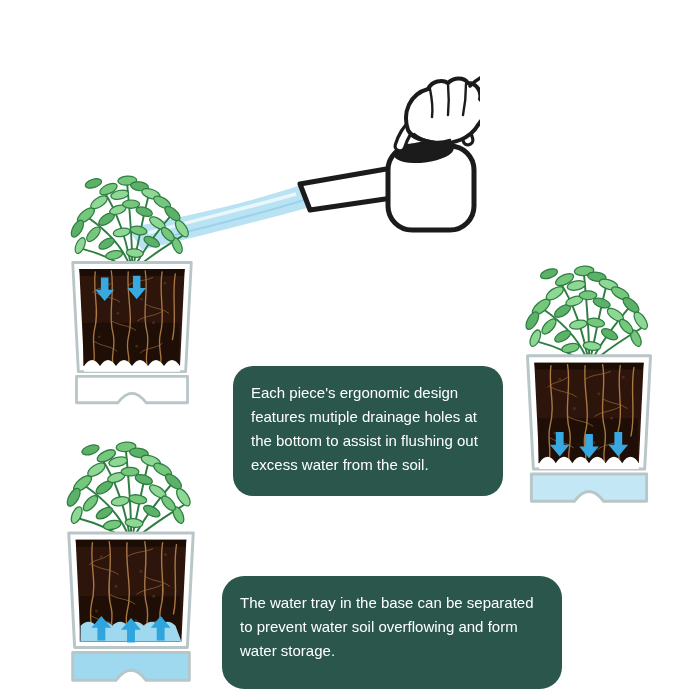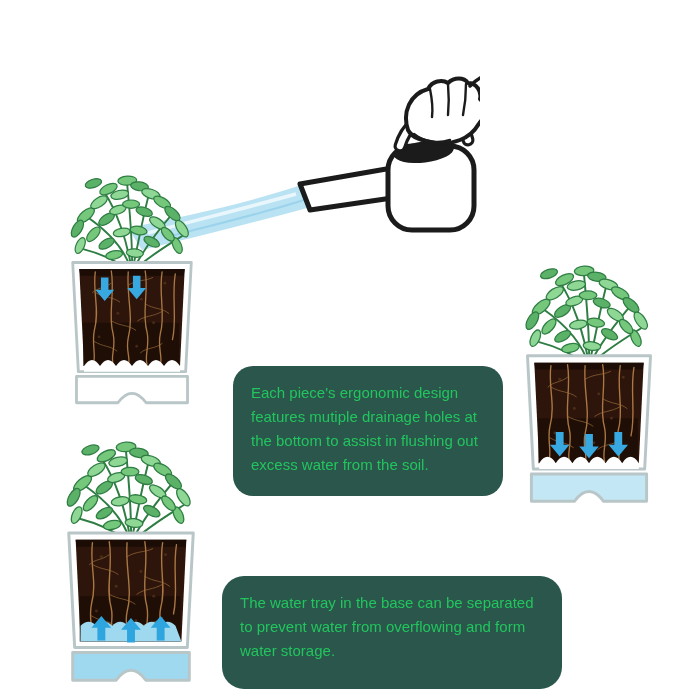--- a/index.html
+++ b/index.html
@@ -8,21 +8,21 @@
   .canvas { position:relative; width:679px; height:691px; background:#ffffff; overflow:hidden; }
   .banner {
     position:absolute; left:57px; top:9px; width:622px; height:38px;
     background:#1e5044; display:flex; align-items:center; padding-left:6px;
   }
   .banner h1 {
     color:#ffffff; font-size:30px; font-weight:700; letter-spacing:.5px; white-space:nowrap;
   }
   .illu { position:absolute; }
   .callout {
-    position:absolute; background:#2a564b; color:#22c55e; border-radius:20px;
+    position:absolute; background:#2a564b; color:#ffffff; border-radius:20px;
     padding:15px 18px; font-size:15px; line-height:1.6;
   }
   .callout.c1 { left:233px; top:366px; width:270px; min-height:130px; }
   .callout.c2 { left:222px; top:576px; width:340px; min-height:113px; border-radius:22px; }
 </style>
 </head>
 <body>
 
 <div class="canvas">
 
@@ -163,16 +163,16 @@
       <use href="#def-arrow" transform="translate(85,207) rotate(180)"></use>
       <use href="#def-arrow" transform="translate(115,205) rotate(180)"></use>
     </g>
     <use href="#def-tray" fill="#9fd9f0"></use>
   </svg>
 
   <div class="callout c1">
     <p>Each piece's ergonomic design features mutiple drainage holes at the bottom to assist in flushing out excess water from the soil.</p>
   </div>
   <div class="callout c2">
-    <p>The water tray in the base can be separated to prevent water from overflowing and form water storage.</p>
+    <p>The water tray in the base can be separated to prevent water soil overflowing and form water storage.</p>
   </div>
 
 </div>
 
 </body></html>

